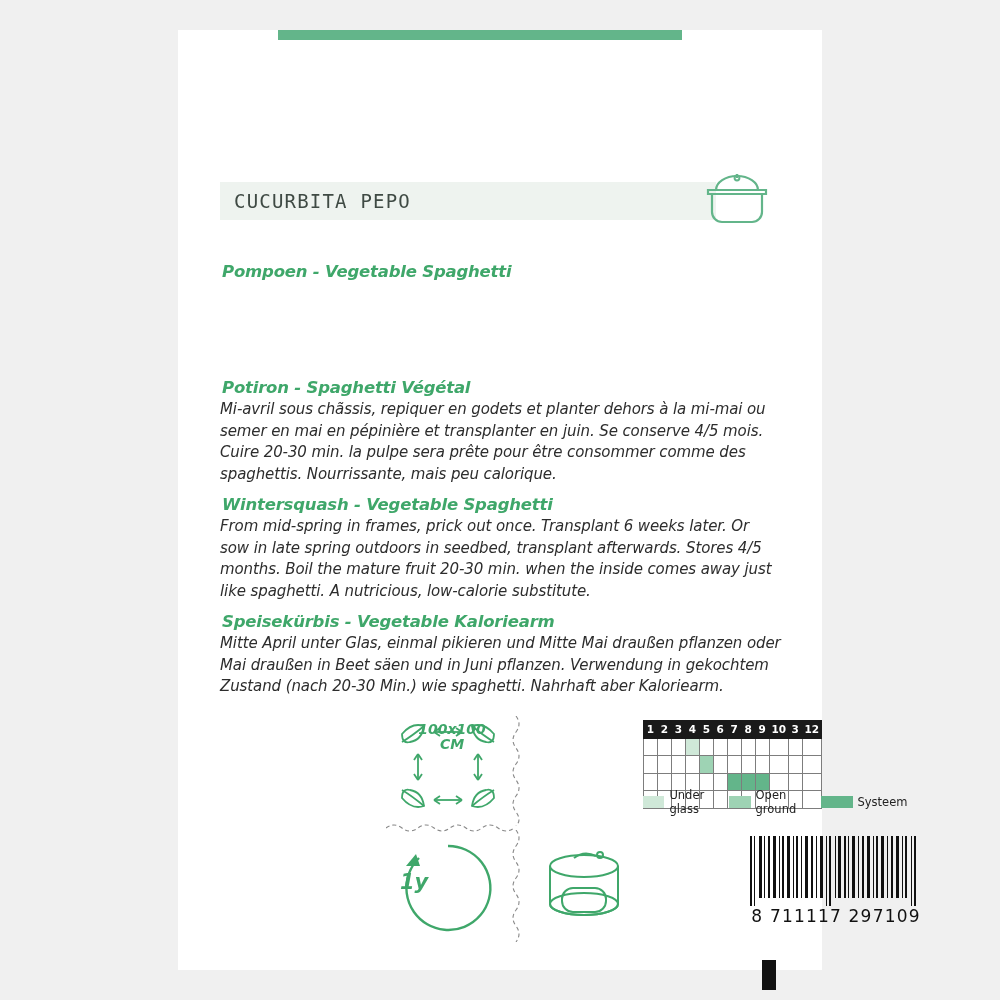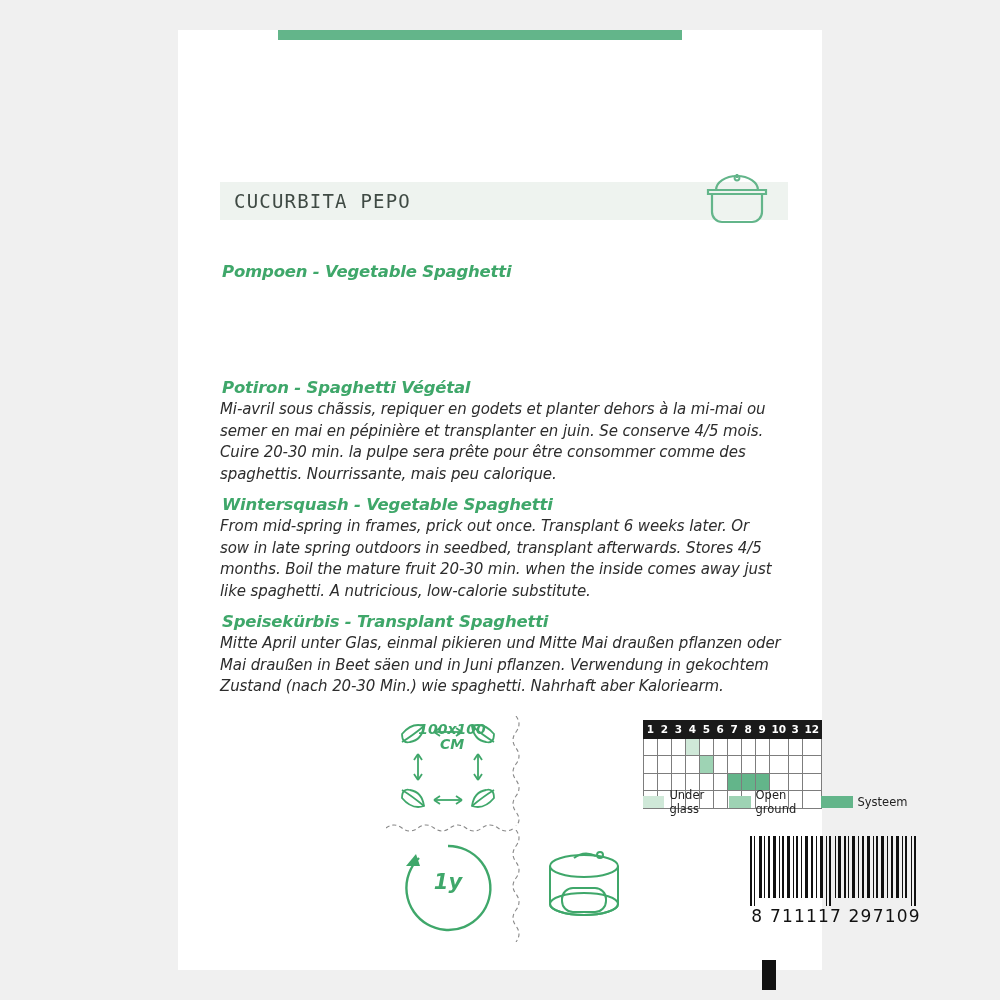--- a/index.html
+++ b/index.html
@@ -24,21 +24,21 @@
     top: 0px;
     width: 404px;
     height: 10px;
     background: #63b58a;
   }
   
   .title-band {
     position: absolute;
     left: 42px;
     top: 152px;
-    width: 568px;
+    width: 496px;
     height: 38px;
     background: #eef3ef;
     display: flex;
     align-items: center;
   }
   .title-text {
     font-family: "DejaVu Sans Mono", monospace;
     font-size: 19px;
     letter-spacing: 1.2px;
     color: #3f4a44;
@@ -116,21 +116,21 @@
     font-family: "DejaVu Sans", sans-serif;
     font-size: 11.5px; color: #222;
   }
   .legend .sw { width: 32px; height: 12px; margin-right: 5px; }
   .legend .item { display: flex; align-items: center; margin-right: 14px; }
 
   
   #year-icon { position: absolute; left: 222px; top: 810px; width: 96px; height: 96px; }
   .year-text {
     position: absolute; left: 222px; top: 840px; width: 96px;
-    text-align: center;
+    text-align: left;
     font-family: "DejaVu Sans", sans-serif;
     font-style: italic; font-weight: bold;
     font-size: 21px; color: #3fa76a;
   }
   #can-icon { position: absolute; left: 356px; top: 808px; width: 100px; height: 100px; }
 
   
   #horti { position: absolute; left: 465px; top: 808px; width: 110px; }
   #horti .name { font-family: "DejaVu Sans", sans-serif; font-size: 12px; font-weight: bold; color: #111; }
   #horti .ln { font-family: "DejaVu Sans", sans-serif; font-size: 11.5px; color: #111; line-height: 14.5px; }
@@ -169,21 +169,21 @@
   </div>
   <div class="block" id="b2">
     <h3>Potiron - Spaghetti Végétal</h3>
     <p>Mi-avril sous chãssis, repiquer en godets et planter dehors à la mi-mai ou semer en mai en pépinière et transplanter en juin. Se conserve 4/5 mois. Cuire 20-30 min. la pulpe sera prête pour être consommer comme des spaghettis. Nourrissante, mais peu calorique.</p>
   </div>
   <div class="block" id="b3">
     <h3>Wintersquash - Vegetable Spaghetti</h3>
     <p>From mid-spring in frames, prick out once. Transplant 6 weeks later. Or sow in late spring outdoors in seedbed, transplant afterwards. Stores 4/5 months. Boil the mature fruit 20-30 min. when the inside comes away just like spaghetti. A nutricious, low-calorie substitute.</p>
   </div>
   <div class="block" id="b4">
-    <h3>Speisekürbis - Transplant Spaghetti</h3>
+    <h3>Speisekürbis - Vegetable Kaloriearm</h3>
     <p>Mitte April unter Glas, einmal pikieren und Mitte Mai draußen pflanzen oder Mai draußen in Beet säen und in Juni pflanzen. Verwendung in gekochtem Zustand (nach 20-30 Min.) wie spaghetti. Nahrhaft aber Kaloriearm.</p>
   </div>
 
   <svg class="wave" style="left:330px; top:686px;" width="16" height="110" viewBox="0 0 16 110">
     <path d="M8 0 q6 8 0 16 q-6 8 0 16 q6 8 0 16 q-6 8 0 16 q6 8 0 16 q-6 8 0 16 q6 8 0 14" fill="none" stroke="#888" stroke-width="1.1" stroke-dasharray="4 3"></path>
   </svg>
   <svg class="wave" style="left:208px; top:790px;" width="130" height="16" viewBox="0 0 130 16">
     <path d="M0 8 q8 -6 16 0 q8 6 16 0 q8 -6 16 0 q8 6 16 0 q8 -6 16 0 q8 6 16 0 q8 -6 16 0 q8 6 16 0" fill="none" stroke="#888" stroke-width="1.1" stroke-dasharray="4 3"></path>
   </svg>
   <svg class="wave" style="left:330px; top:800px;" width="16" height="112" viewBox="0 0 16 112">

